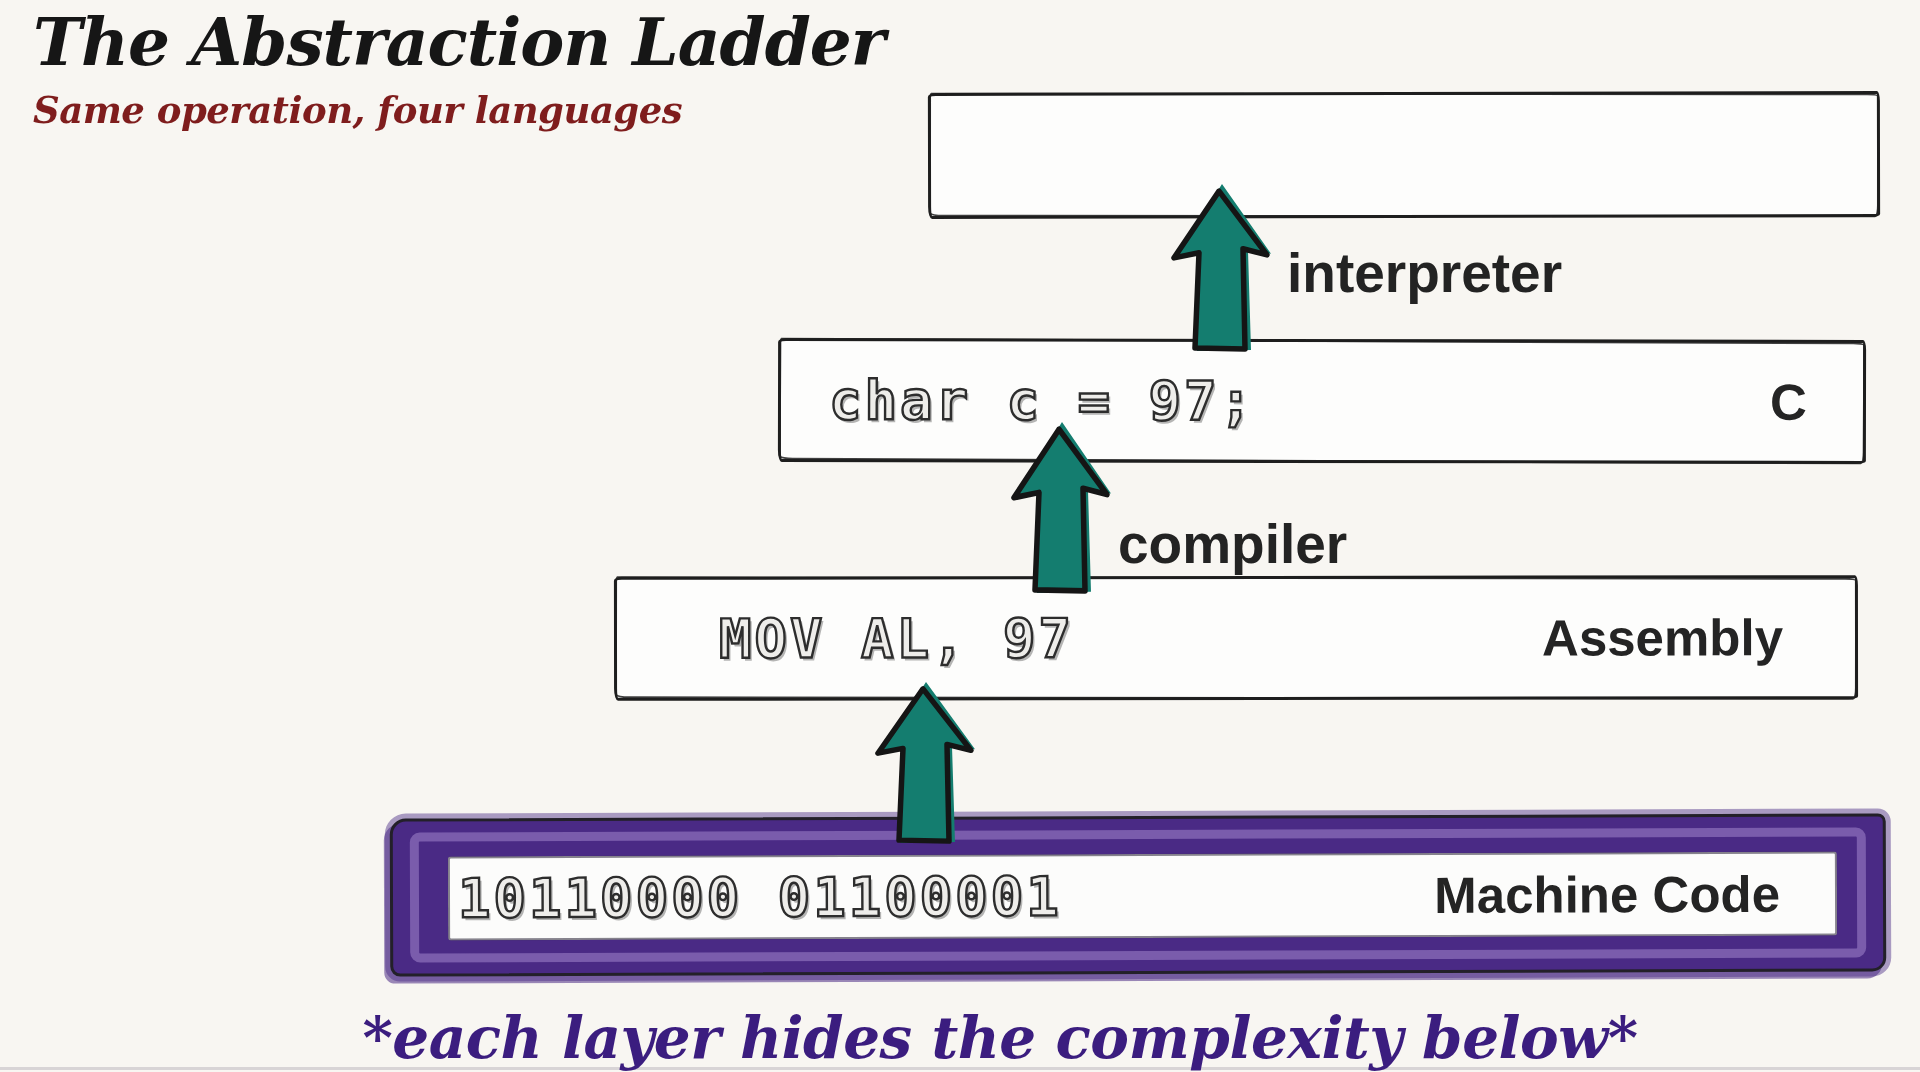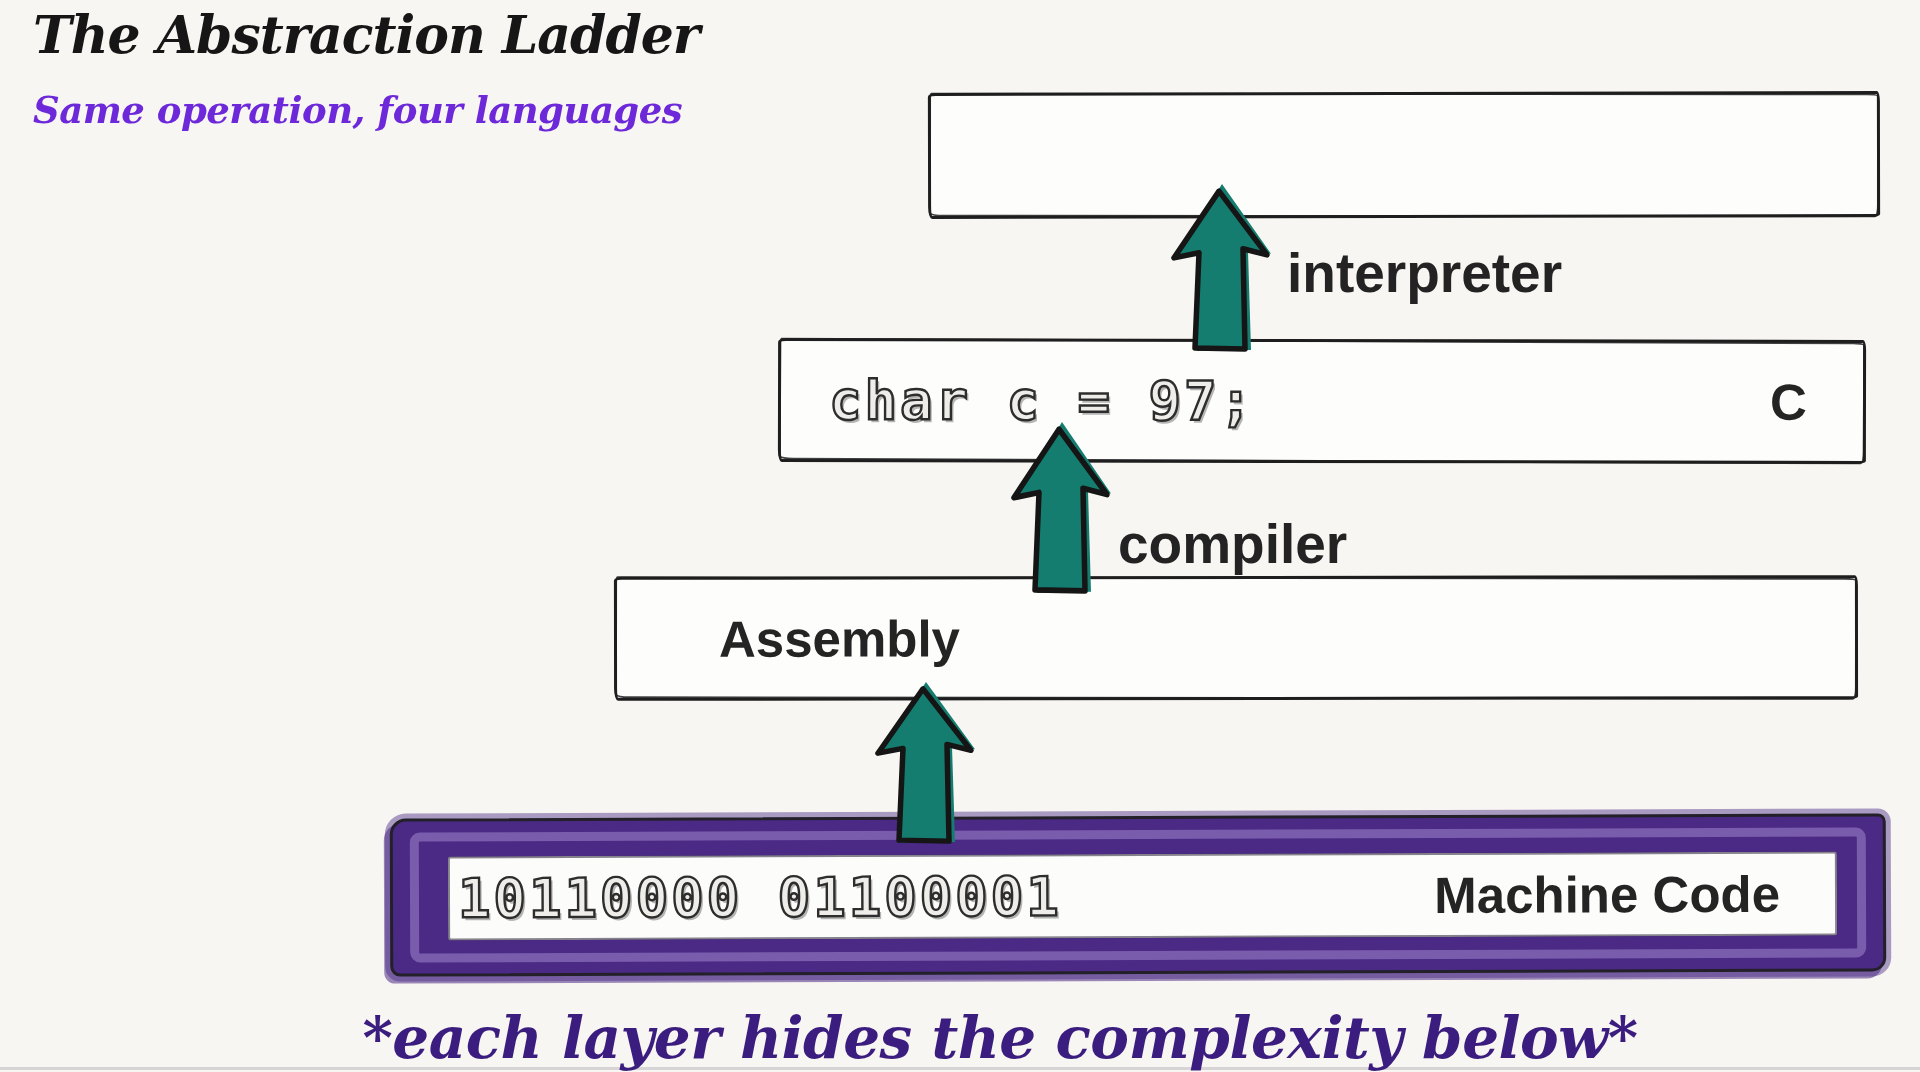--- a/index.html
+++ b/index.html
@@ -8,27 +8,27 @@
   }
   *{margin:0;padding:0;box-sizing:border-box;}
   html,body{width:1920px;height:1072px;overflow:hidden;}
   body{background:var(--background);font-family:"Liberation Sans",sans-serif;position:relative;}
   .canvas{position:absolute;inset:0;}
 
   
   .title{
     position:absolute;left:33px;top:8px;
     font-family:"DejaVu Serif","Liberation Serif",serif;
-    font-style:italic;font-weight:bold;font-size:52px;line-height:1.05;color:#161616;
+    font-style:italic;font-weight:bold;font-size:66px;line-height:1.05;color:#161616;
     letter-spacing:-1px;
   }
   .subtitle{
     position:absolute;left:33px;top:88px;
     font-family:"DejaVu Serif","Liberation Serif",serif;
-    font-style:italic;font-weight:bold;font-size:37px;color:#6d28d9;letter-spacing:-0.5px;
+    font-style:italic;font-weight:bold;font-size:37px;color:#7f1d1d;letter-spacing:-0.5px;
   }
 
   
   .layer-box{
     position:absolute;background:var(--box-fill);
     border:3px solid var(--ink);
     border-radius:8px 3px 10px 4px / 4px 10px 3px 12px;
     display:flex;align-items:center;justify-content:space-between;
     z-index:2;
   }
@@ -116,20 +116,21 @@
 
   <div class="layer-box box-python">
   </div>
 
   <div class="layer-box box-c">
     <span class="code">char c = 97;</span>
     <span class="lang">C</span>
   </div>
 
   <div class="layer-box box-assembly">
+    <span class="code">MOV AL, 97</span>
     <span class="lang">Assembly</span>
   </div>
 
   <div class="machine-frame">
     <div class="machine-inner">
       <span class="code">10110000 01100001</span>
       <span class="lang">Machine Code</span>
     </div>
   </div>
 

